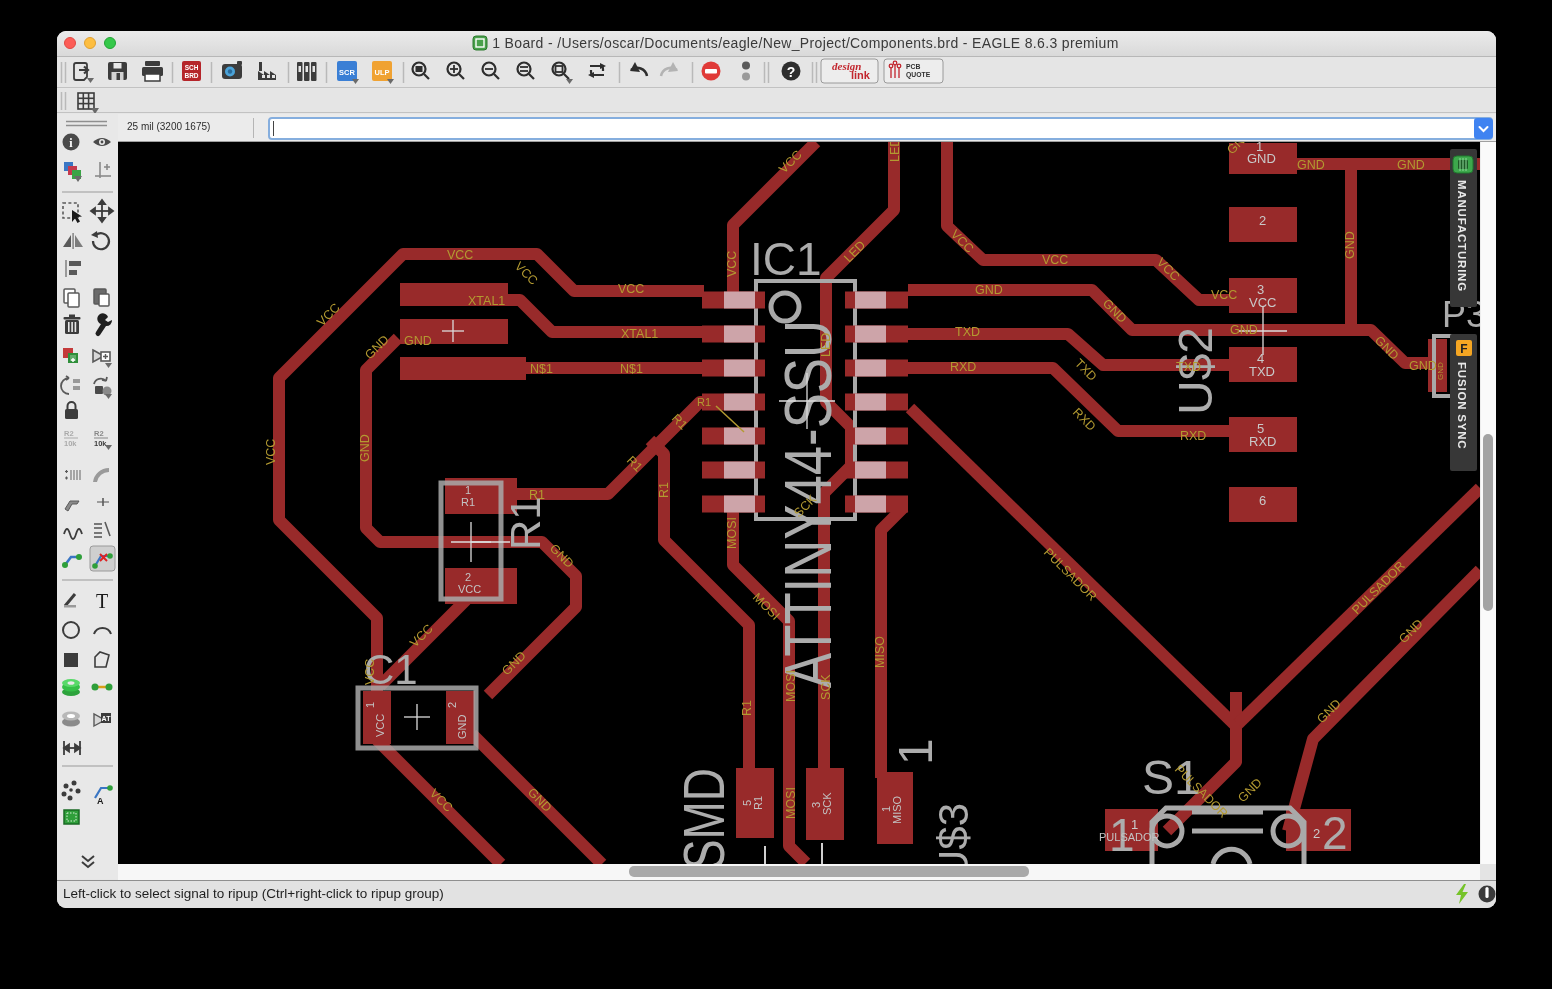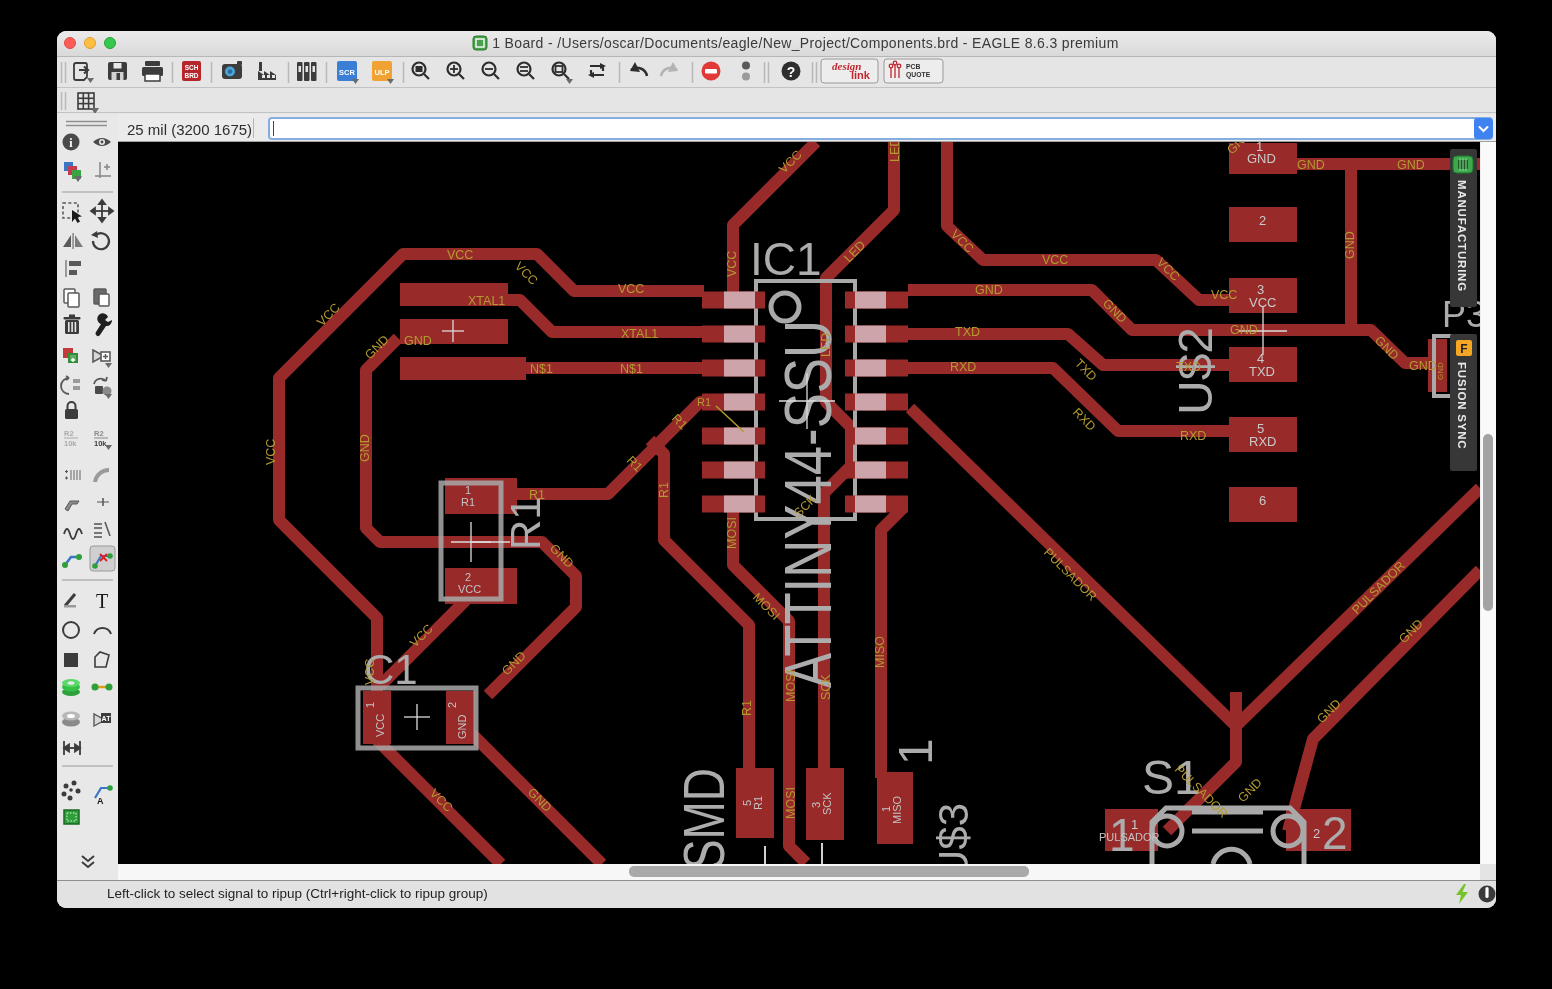--- a/index.html
+++ b/index.html
@@ -10,23 +10,23 @@
   #titlebar{position:absolute;left:57px;top:31px;width:1439px;height:26px;background:linear-gradient(#ebebeb,#d9d9d9);border-radius:9px 9px 0 0;border-bottom:1px solid #b7b7b7;}
   .tl{position:absolute;width:12px;height:12px;border-radius:50%;top:37px;}
   #title{position:absolute;top:35px;left:472px;width:680px;font-size:14px;color:#3a3a3a;white-space:nowrap;letter-spacing:0.35px;}
   #toolbar1{position:absolute;left:57px;top:57px;width:1439px;height:31px;background:#e5e5e5;border-bottom:1px solid #c2c2c2;}
   #toolbar2{position:absolute;left:57px;top:89px;width:1439px;height:24px;background:#e5e5e5;border-bottom:1px solid #c2c2c2;}
   #paramrow{position:absolute;left:118px;top:114px;width:1378px;height:28px;background:#ebebeb;border-bottom:1px solid #9f9f9f;}
   #sidebar{position:absolute;left:57px;top:114px;width:61px;height:765px;background:#e8e8e8;}
   #canvas{position:absolute;left:118px;top:142px;width:1362px;height:722px;background:#000;}
   #combo{position:absolute;left:268px;top:117px;width:1225px;height:23px;background:#fff;border:2px solid #85aede;border-radius:4px;}
   #combobtn{position:absolute;left:1474px;top:118px;width:19px;height:21px;background:#3f83f1;border-radius:3px 4px 4px 3px;}
-  #mil{position:absolute;left:127px;top:121px;font-size:15px;color:#2e2e2e;text-align:center;}
+  #mil{position:absolute;left:127px;top:121px;font-size:10px;color:#2e2e2e;text-align:center;}
   #statusbar{position:absolute;left:57px;top:880px;width:1439px;height:28px;background:#e2e2e2;border-top:1px solid #8f8f8f;border-radius:0 0 9px 9px;}
-  #statustext{position:absolute;left:63px;top:886px;font-size:13.5px;color:#1f1f1f;margin-left:44px;}
+  #statustext{position:absolute;left:63px;top:886px;font-size:13.5px;color:#1f1f1f;}
   #vscroll{position:absolute;left:1480px;top:142px;width:16px;height:722px;background:#fafafa;border-left:1px solid #ededed;}
   #vthumb{position:absolute;left:1483px;top:434px;width:10px;height:177px;background:#a3a3a3;border-radius:5px;}
   #hscroll{position:absolute;left:118px;top:864px;width:1362px;height:16px;background:#f7f7f7;}
   #hthumb{position:absolute;left:629px;top:866px;width:400px;height:11px;background:#a9a9a9;border-radius:5px;}
   #corner{position:absolute;left:1480px;top:864px;width:16px;height:16px;background:#e4e4e4;}
   .tab{position:absolute;left:1450px;width:27px;background:#373737;color:#ededed;border-radius:2px;}
   .tabtxt{position:absolute;writing-mode:vertical-lr;font-size:11.5px;font-weight:bold;letter-spacing:0.8px;color:#e8e8e8;}
 </style>
 </head>
 <body>

